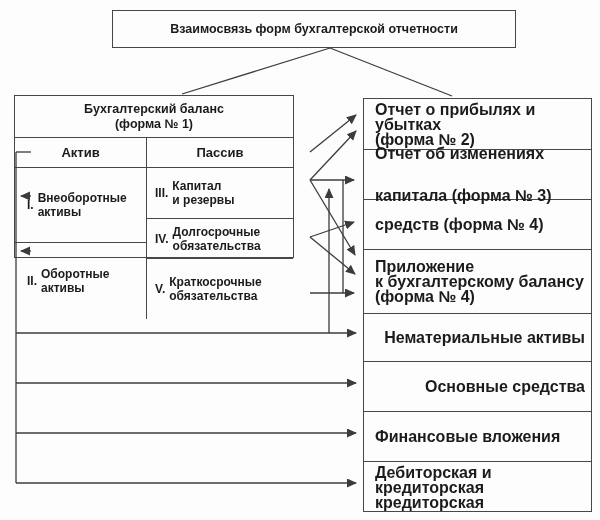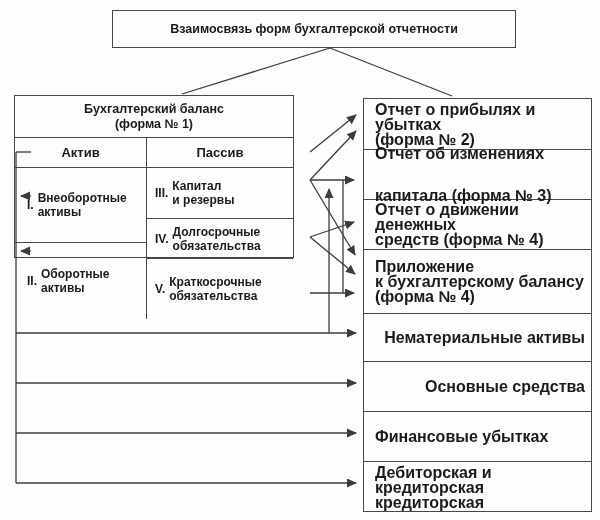--- a/index.html
+++ b/index.html
@@ -82,36 +82,35 @@
   <div class="box" style="left:363px;top:98px;width:229px;height:414px;">
     <div class="report" style="height:50px;">
       <div>Отчет о прибылях и убытках</div>
       <div>(форма № 2)</div>
     </div>
     <div class="report bt" style="height:50px;gap:27px;">
       <div>Отчет об изменениях</div>
       <div>капитала (форма № 3)</div>
     </div>
     <div class="report bt" style="height:50px;">
-      <div>Отчет о движении денежных</div>
       <div>средств (форма № 4)</div>
     </div>
     <div class="report bt" style="height:64px;">
       <div>Приложение</div>
       <div>к бухгалтерскому балансу</div>
       <div>(форма № 4)</div>
     </div>
     <div class="report bt" style="height:48px;align-items:flex-end;">
       <div>Нематериальные активы</div>
     </div>
     <div class="report bt" style="height:50px;text-align:right;">
       <div>Основные средства</div>
     </div>
     <div class="report bt" style="height:50px;">
-      <div>Финансовые убытках</div>
+      <div>Финансовые вложения</div>
     </div>
     <div class="report bt" style="height:52px;">
       <div>Дебиторская и кредиторская</div>
       <div>кредиторская</div>
     </div>
   </div>
 
   <svg class="edges" viewBox="0 0 600 520">
     <defs>
       <marker id="arrowhead" markerUnits="userSpaceOnUse" markerWidth="11" markerHeight="10" refX="9" refY="4.5" orient="auto">

